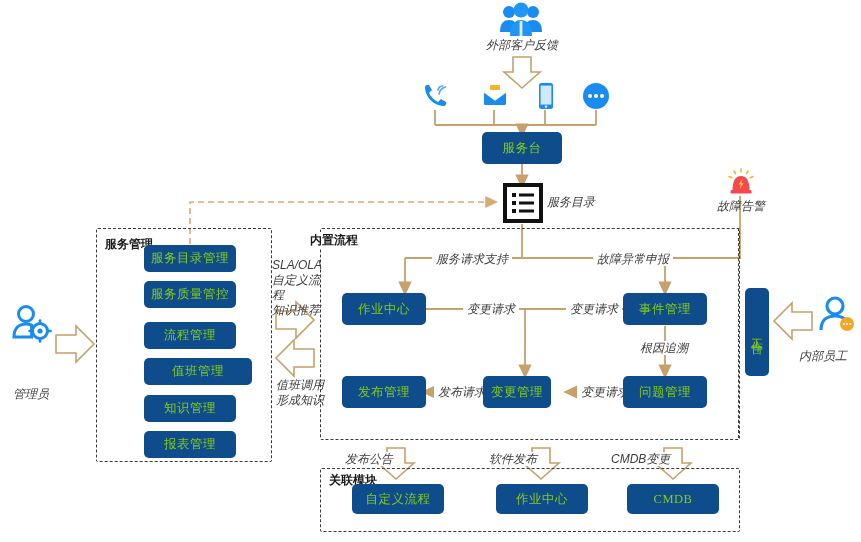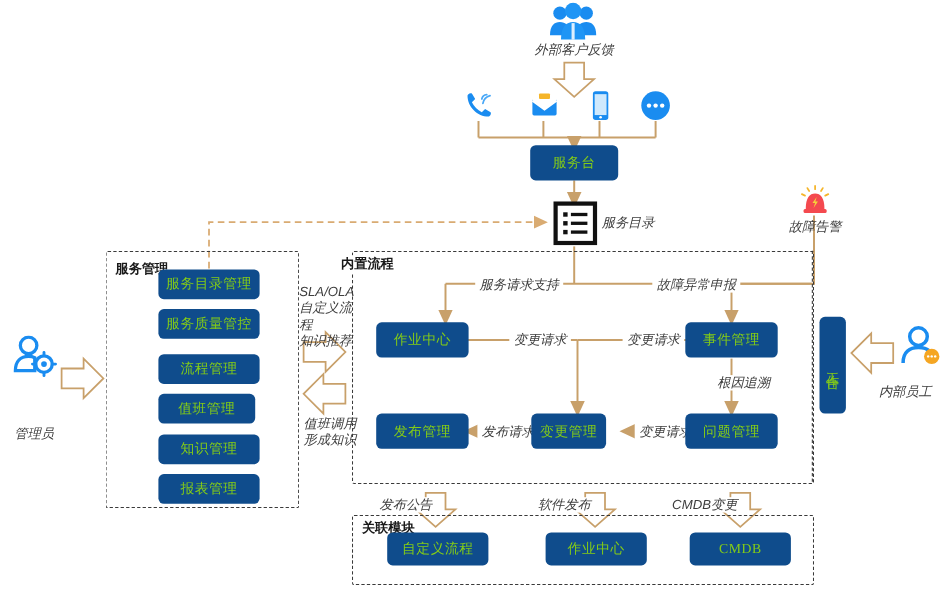--- a/index.html
+++ b/index.html
@@ -265,21 +265,21 @@
   </div>
   <div class="lbl multi nobg" style="left:272px;top:378px;width:52px;text-align:right;">
     <div>值班调用</div>
     <div>形成知识</div>
   </div>
 
   <div class="lbl" style="left:432px;top:252px;padding:0 4px;">服务请求支持</div>
   <div class="lbl" style="left:593px;top:252px;padding:0 4px;">故障异常申报</div>
   <div class="lbl" style="left:463px;top:302px;padding:0 4px;">变更请求</div>
   <div class="lbl" style="left:566px;top:302px;padding:0 4px;">变更请求</div>
-  <div class="lbl" style="left:636px;top:341px;padding:0 4px;margin-left:12px;">根因追溯</div>
+  <div class="lbl" style="left:636px;top:341px;padding:0 4px;">根因追溯</div>
   <div class="lbl" style="left:434px;top:385px;padding:0 4px;">发布请求</div>
   <div class="lbl" style="left:577px;top:385px;padding:0 4px;">变更请求</div>
 
   <div class="lbl" style="left:345px;top:452px;">发布公告</div>
   <div class="lbl" style="left:489px;top:452px;">软件发布</div>
   <div class="lbl" style="left:611px;top:452px;">CMDB变更</div>
 
   <div class="panel" style="left:96px;top:228px;width:174px;height:232px;"></div>
   <div class="panel-title" style="left:102px;top:236px;">服务管理</div>
 
@@ -289,21 +289,21 @@
   <div class="panel" style="left:320px;top:468px;width:418px;height:62px;"></div>
   <div class="panel-title" style="left:326px;top:472px;">关联模块</div>
 
   <div style="position:absolute;left:738px;top:228px;width:0;height:210px;border-left:1.6px dashed #3a3a3a;"></div>
 
   <div class="blue-box" style="left:482px;top:132px;width:80px;height:32px;">服务台</div>
 
   <div class="blue-box" style="left:144px;top:245px;width:92px;height:27px;">服务目录管理</div>
   <div class="blue-box" style="left:144px;top:281px;width:92px;height:27px;">服务质量管控</div>
   <div class="blue-box" style="left:144px;top:322px;width:92px;height:27px;">流程管理</div>
-  <div class="blue-box" style="left:144px;top:358px;width:88px;height:27px;">值班管理</div>
+  <div class="blue-box" style="left:144px;top:358px;width:108px;height:27px;">值班管理</div>
   <div class="blue-box" style="left:144px;top:395px;width:92px;height:27px;">知识管理</div>
   <div class="blue-box" style="left:144px;top:431px;width:92px;height:27px;">报表管理</div>
 
   <div class="blue-box" style="left:342px;top:293px;width:84px;height:32px;">作业中心</div>
   <div class="blue-box" style="left:623px;top:293px;width:84px;height:32px;">事件管理</div>
   <div class="blue-box" style="left:342px;top:376px;width:84px;height:32px;">发布管理</div>
   <div class="blue-box" style="left:483px;top:376px;width:68px;height:32px;">变更管理</div>
   <div class="blue-box" style="left:623px;top:376px;width:84px;height:32px;">问题管理</div>
 
   <div class="blue-box vertical" style="left:745px;top:288px;width:24px;height:88px;font-size:12px;">工作台</div>

